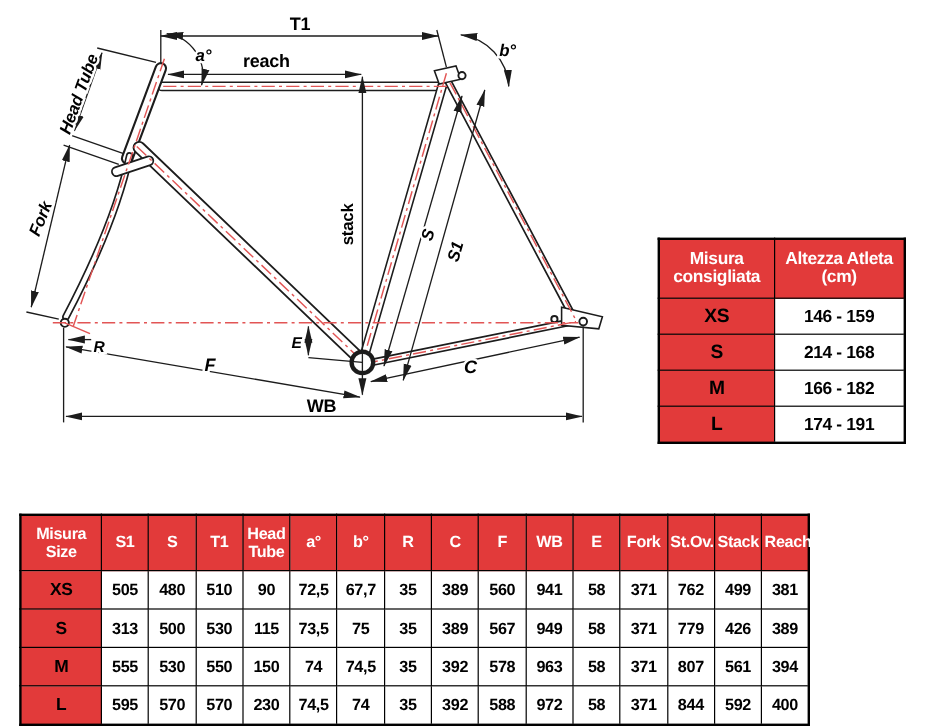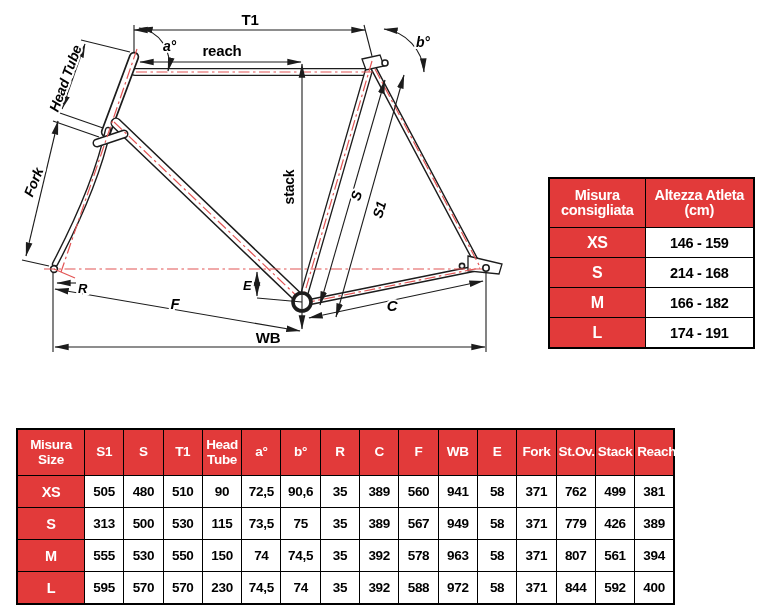--- a/index.html
+++ b/index.html
@@ -29,23 +29,23 @@
          paint-order:stroke; letter-spacing:-0.2px; }
   .lbl.s15 { font-size:15px; }
   .lbl.s13 { font-size:13px; }
   .lbl.it  { font-style:italic; }
   .mid { text-anchor:middle; }
   
   table { border-collapse:collapse; border:2px solid #000; background:#fff; }
   th,td { border:1px solid #000; text-align:center; vertical-align:middle;
           padding:0 2px; letter-spacing:-0.3px; }
   th { background:var(--red); color:#fff; font-weight:bold; line-height:1.05; }
-  td.size { background:var(--red); color:#ffffff; font-weight:bold; }
-  
-  .size-table { position:absolute; left:548px; top:177px; width:205px; table-layout:fixed; }
+  td.size { background:var(--red); color:#000000; font-weight:bold; }
+  
+  .size-table { position:absolute; left:548px; top:198px; width:205px; table-layout:fixed; }
   .size-table th { height:48px; font-size:14.5px; }
   .size-table col.c1 { width:96px; } .size-table col.c2 { width:109px; }
   .size-table td { height:29px; }
   .size-table td.size { font-size:16px; }
   .size-table td.val  { font-size:14.5px; font-weight:600;margin-left:36px; }
   
   .geo-table { position:absolute; left:16px; top:428px; width:659px; table-layout:fixed; }
   .geo-table th { height:45px; font-size:13.5px; }
   .geo-table th:first-child { width:62px; }
   .geo-table td { height:31px; font-size:13.5px; font-weight:600; }
@@ -203,21 +203,21 @@
       </tr>
     </thead>
   <tbody id="geo-tbody">
       <tr>
         <td class="size">XS</td>
         <td>505</td>
         <td>480</td>
         <td>510</td>
         <td>90</td>
         <td>72,5</td>
-        <td>90,6</td>
+        <td>67,7</td>
         <td>35</td>
         <td>389</td>
         <td>560</td>
         <td>941</td>
         <td>58</td>
         <td>371</td>
         <td>762</td>
         <td>499</td>
         <td>381</td>
       </tr>

